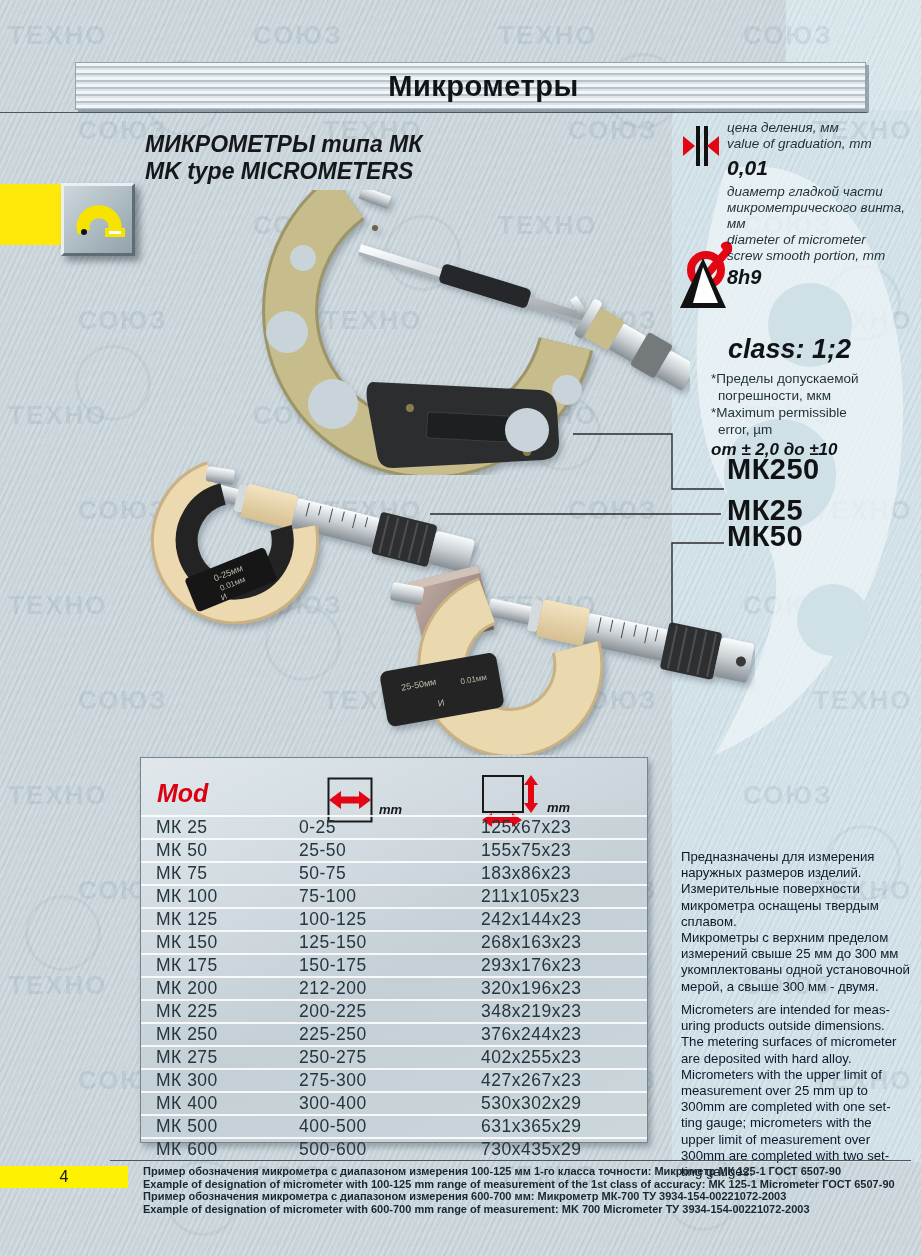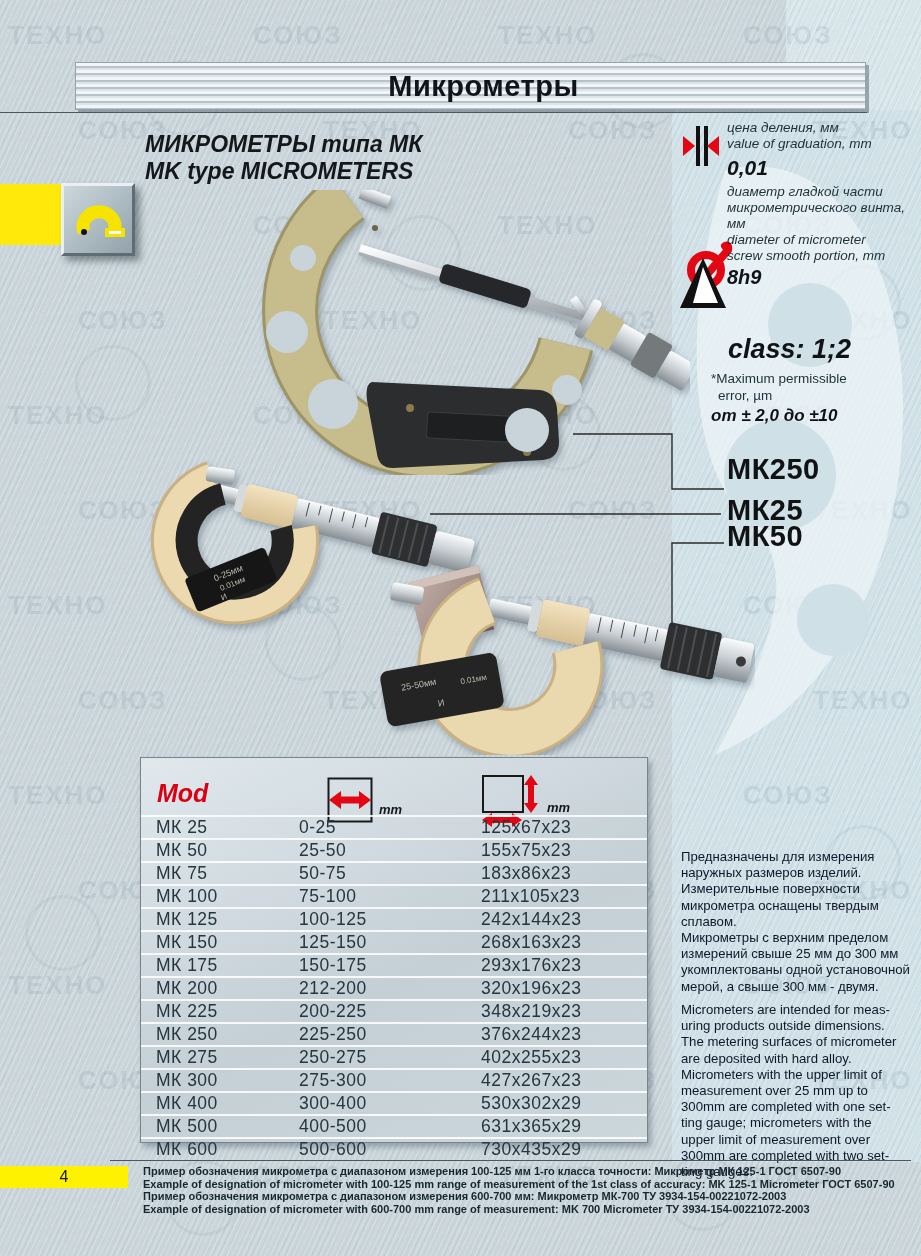--- a/index.html
+++ b/index.html
@@ -335,20 +335,22 @@
   </div>
 
   <svg class="abs" style="left:680px;top:258px;" width="46" height="50">
     <polygon points="23,0 46,50 0,50" fill="#111"></polygon>
     <polygon points="23,9 38,45 13,45" fill="#fff"></polygon>
   </svg>
 
   <div class="abs class-label">class: 1;2</div>
 
   <div class="abs error-note">
+    <div class="hang">*Пределы допускаемой
+погрешности, мкм</div>
     <div class="hang">*Maximum permissible
 error, µm</div>
     <div class="range">от ± 2,0 до ±10</div>
   </div>
 
   <div class="abs prod-label" style="top:453px;">МК250</div>
   <div class="abs prod-label" style="top:494px;">МК25</div>
   <div class="abs prod-label" style="top:520px;">МК50</div>
 
   <div class="abs spec-table">

